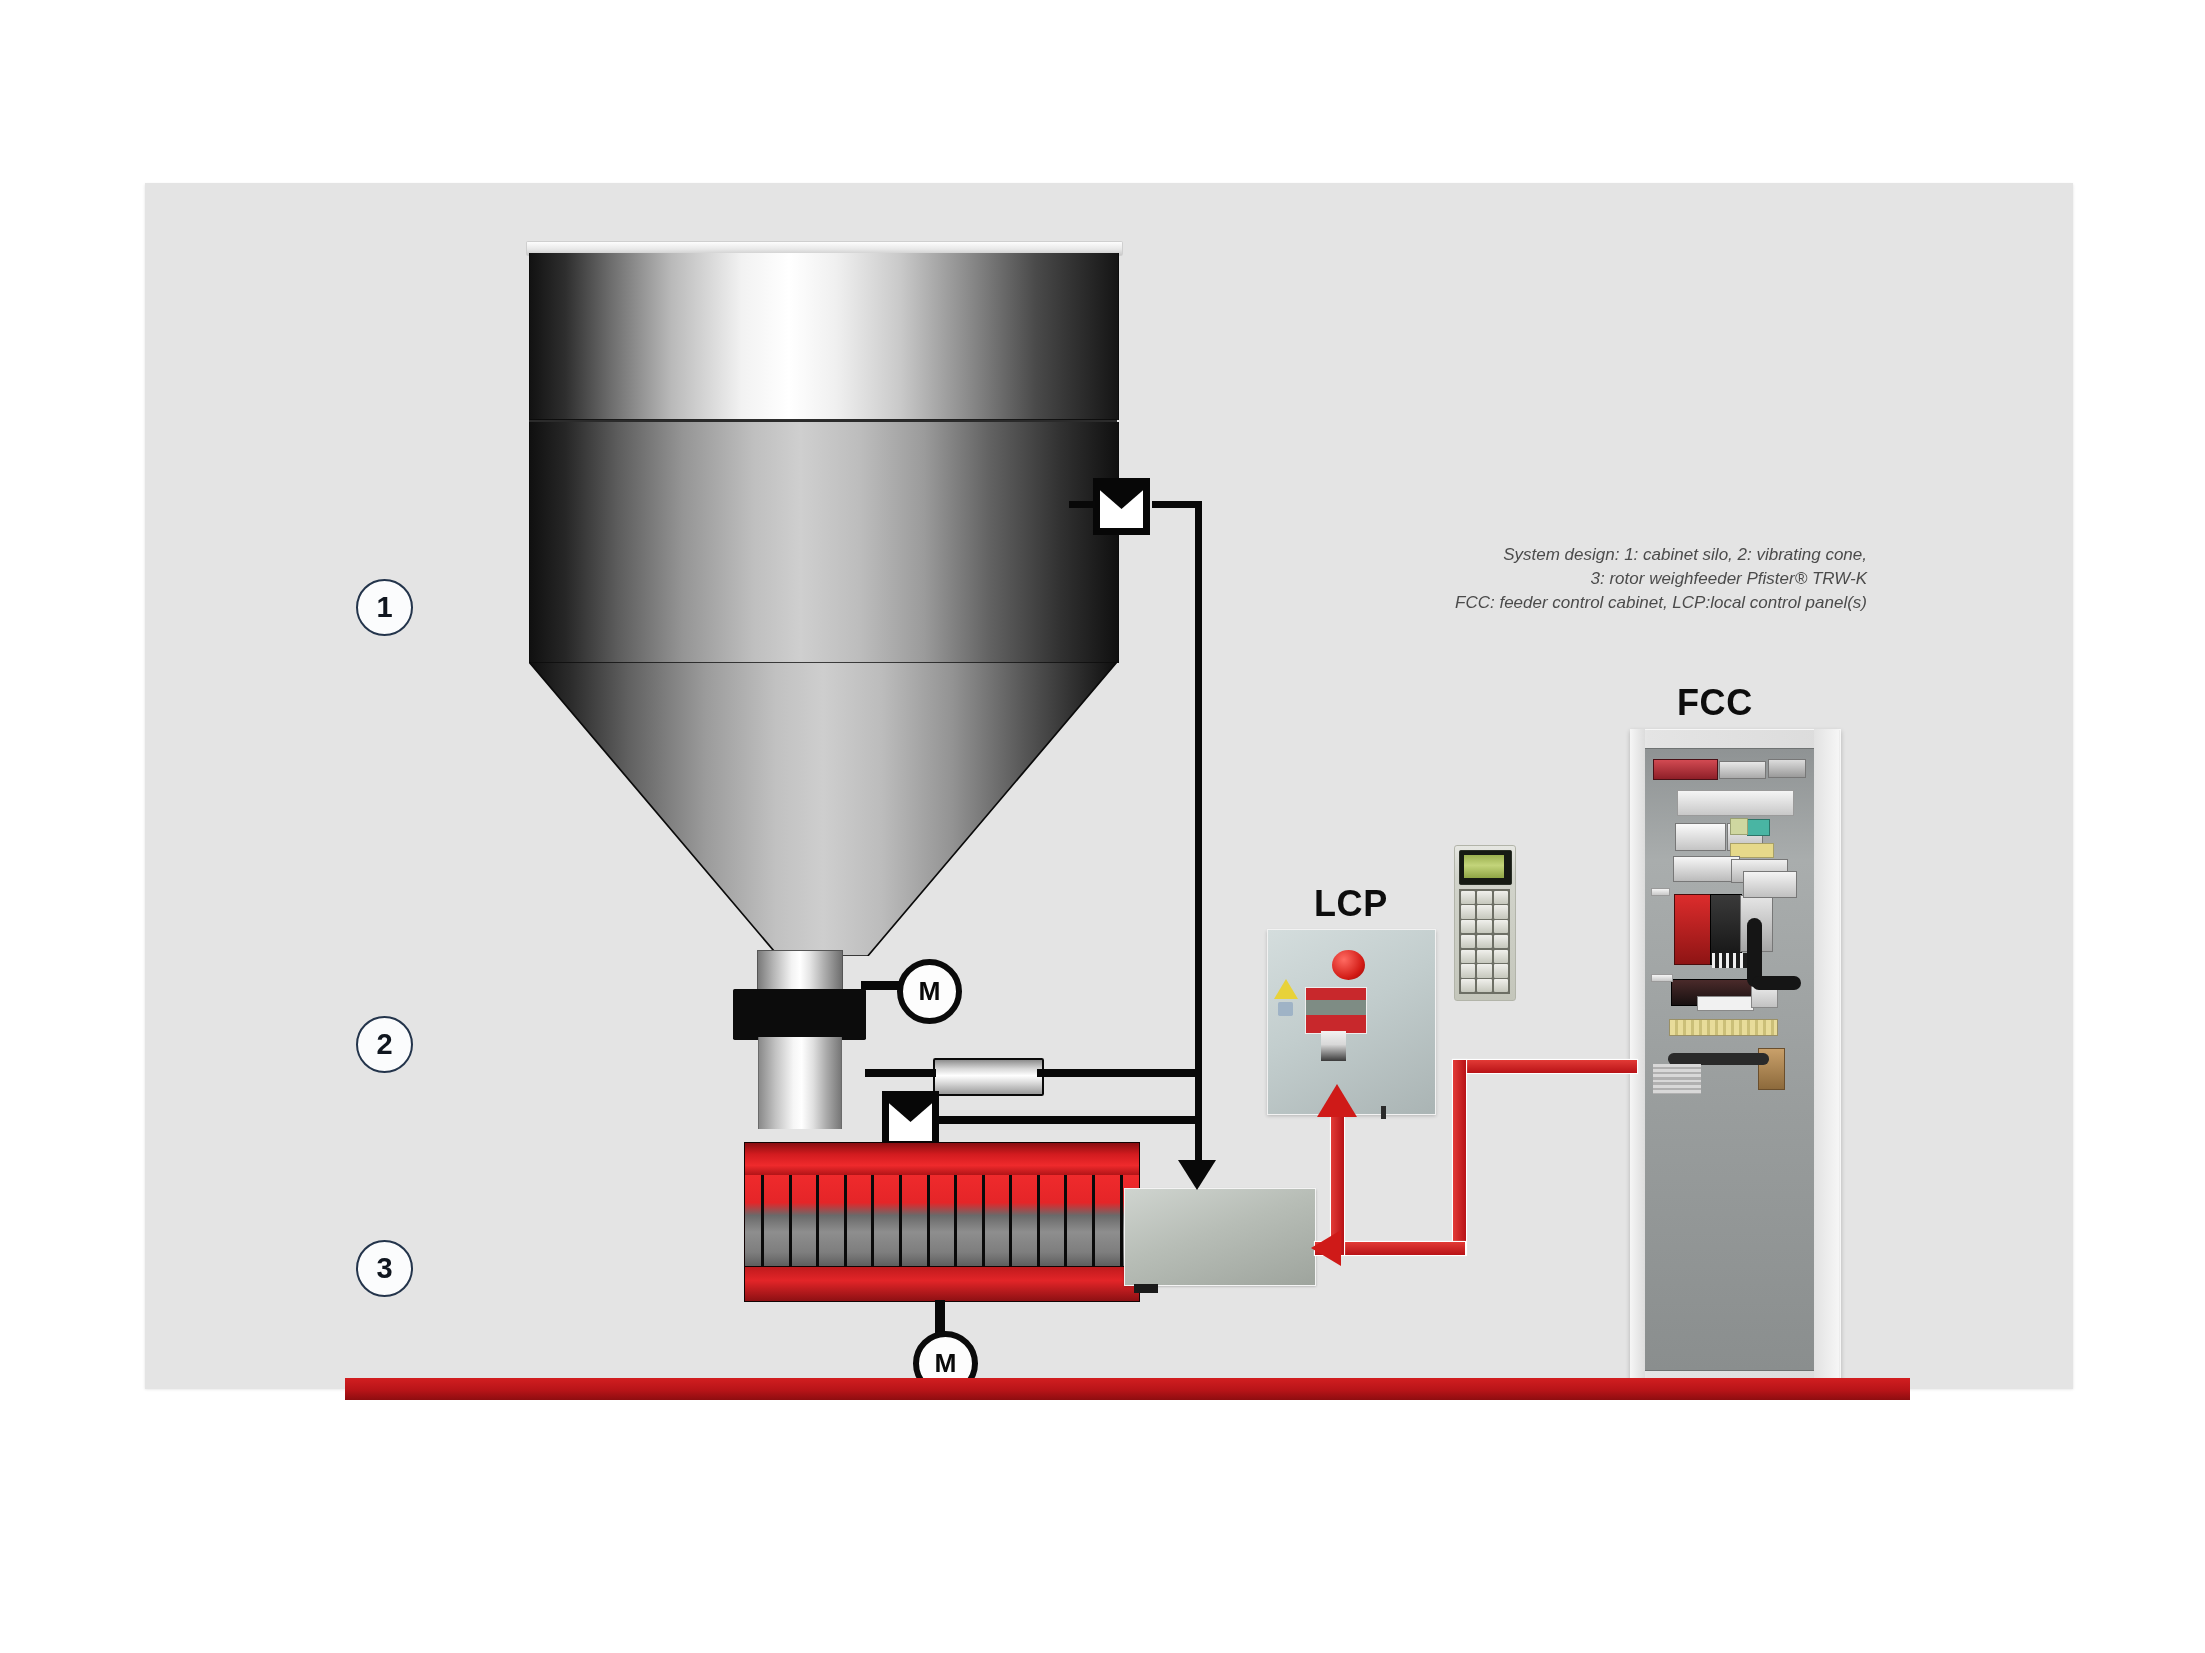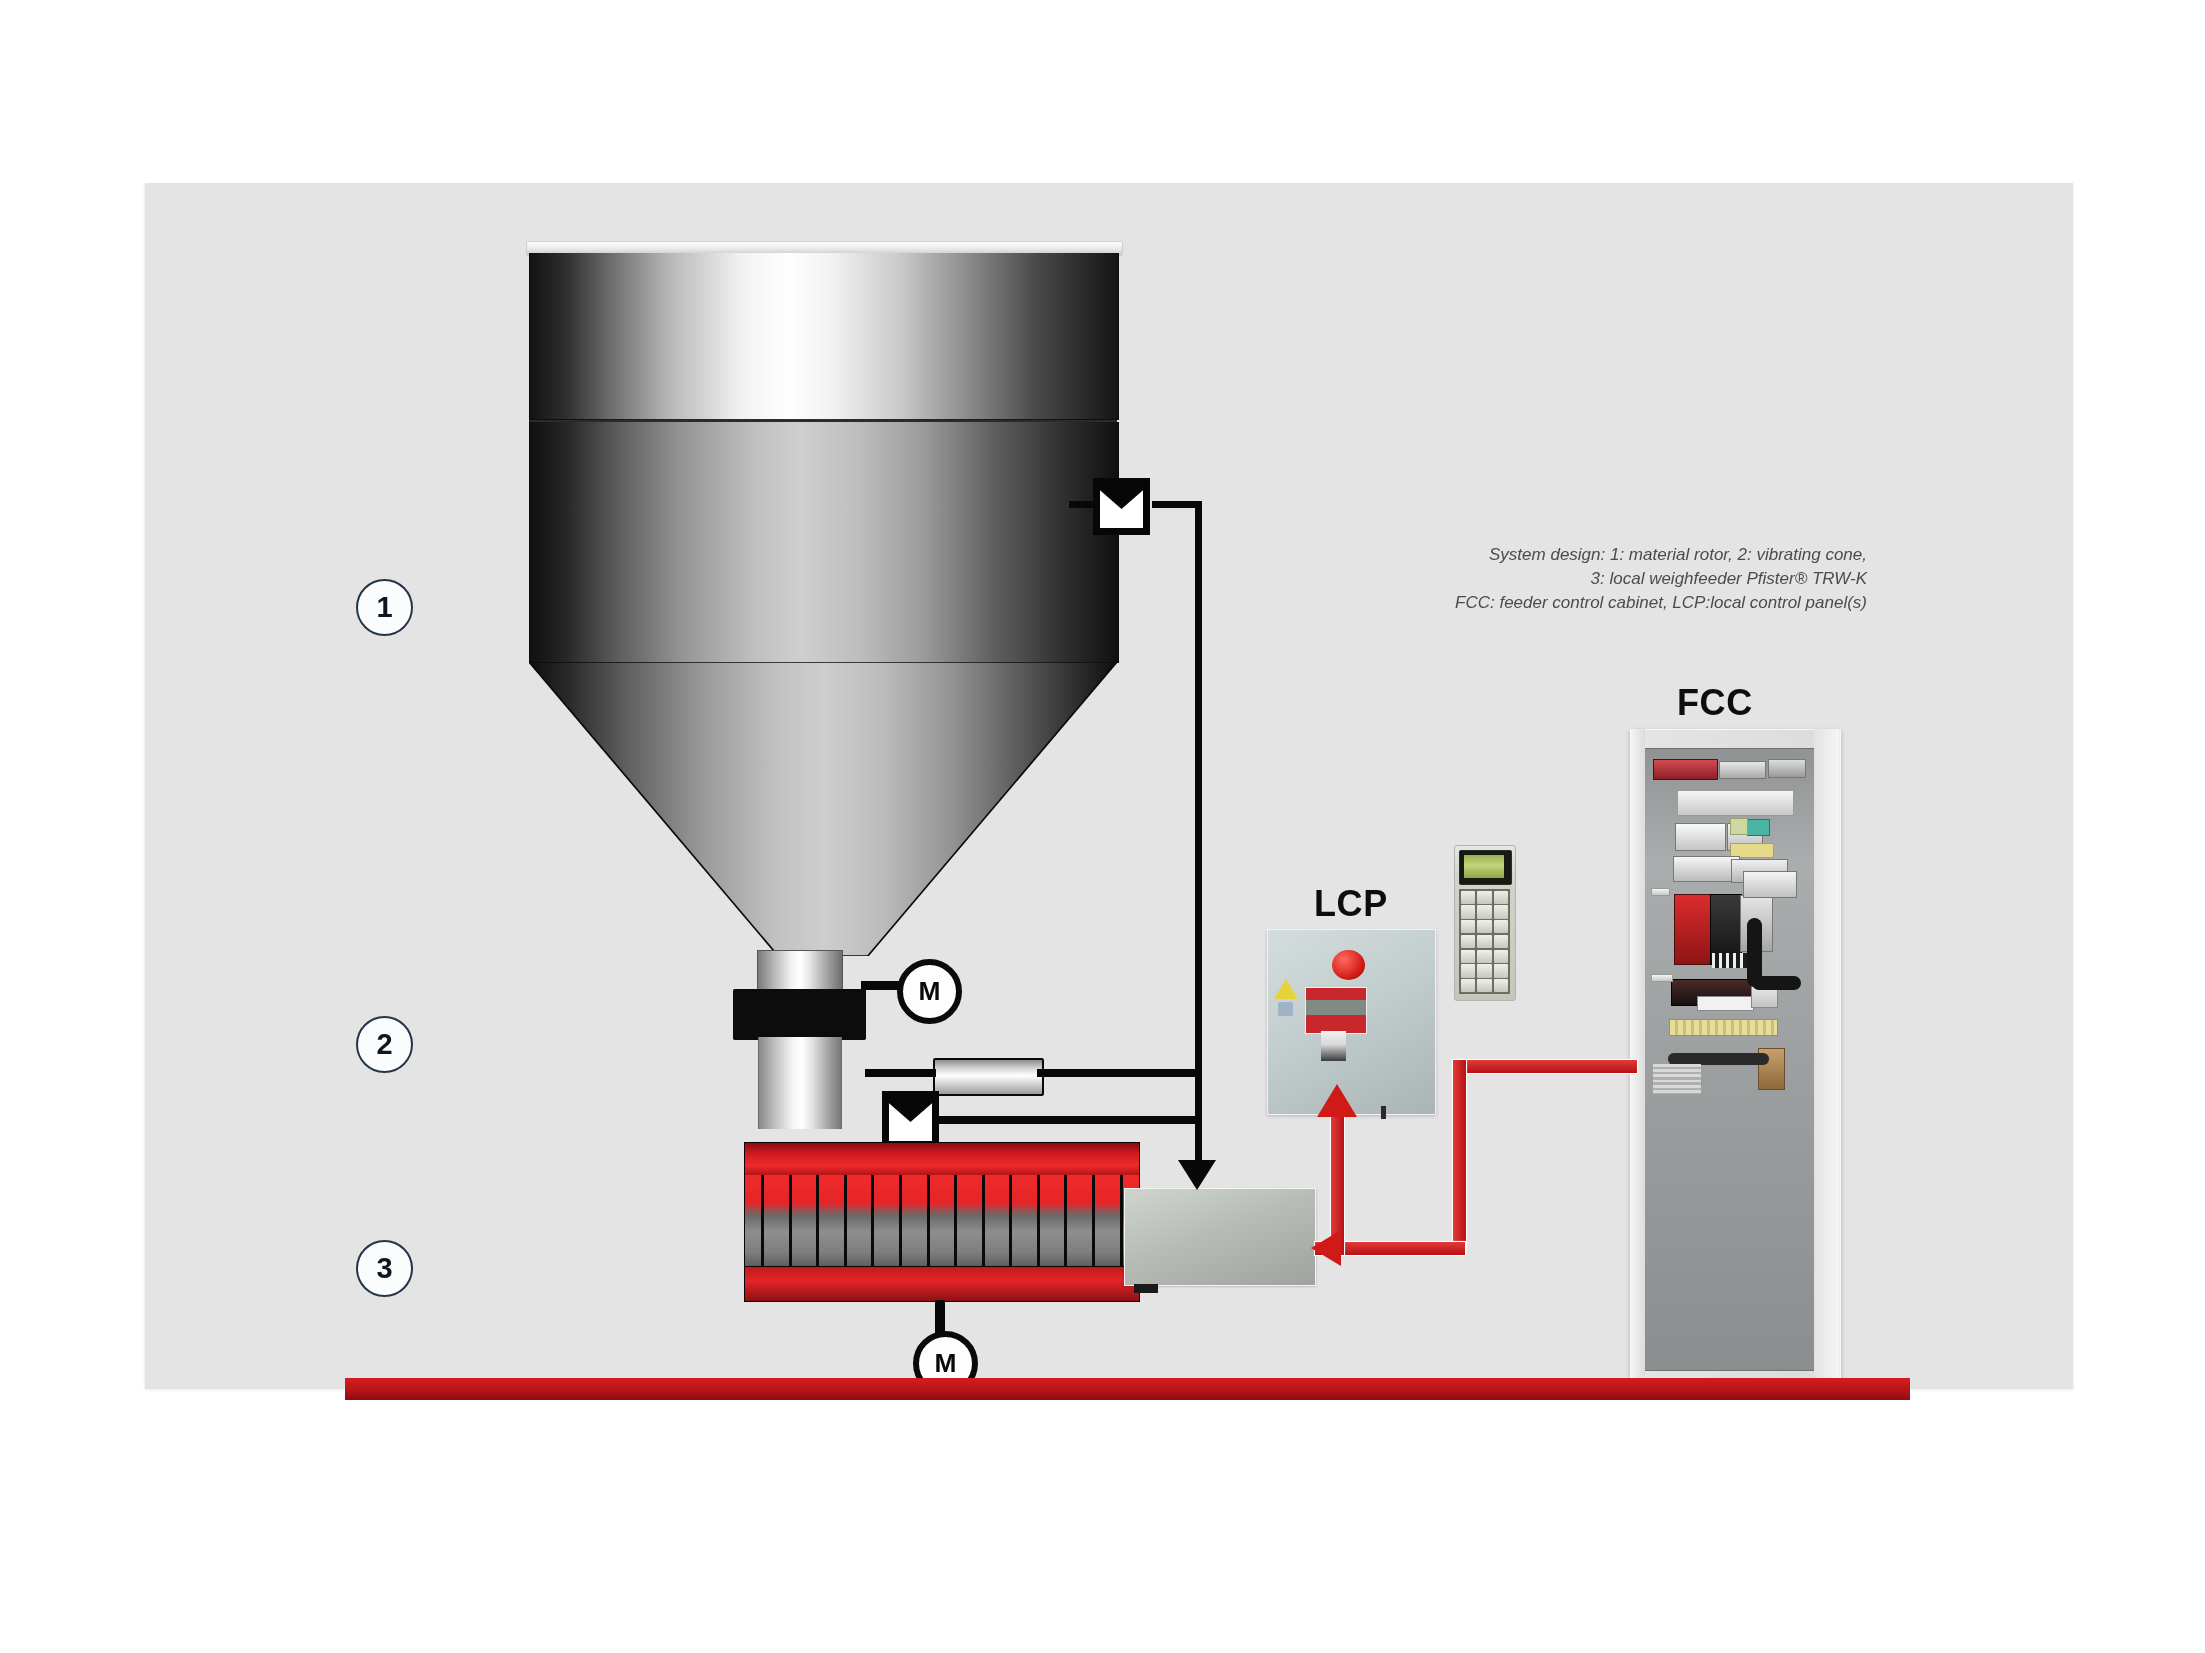--- a/index.html
+++ b/index.html
@@ -313,17 +313,17 @@
 <div class="redwire" style="left:1453px;top:1060px;width:184px;height:12.6px;"></div>
 <div class="redwire-v" style="left:1453px;top:1060px;width:12.6px;height:195px;"></div>
 <div class="redwire" style="left:1315px;top:1242px;width:150px;height:12.6px;"></div>
 <div class="redwire-v" style="left:1331px;top:1114px;width:12.6px;height:141px;"></div>
 <div class="arrow-up-red" style="left:1317px;top:1084px;"></div>
 <div class="arrow-left-red" style="left:1311px;top:1230px;"></div>
 
 <div id="ground"></div>
 
 <div id="caption">
-  <div>System design: 1: material rotor, 2: vibrating cone,</div>
-  <div>3: local weighfeeder Pfister® TRW-K</div>
+  <div>System design: 1: cabinet silo, 2: vibrating cone,</div>
+  <div>3: rotor weighfeeder Pfister® TRW-K</div>
   <div>FCC: feeder control cabinet, LCP:local control panel(s)</div>
 </div>
 
 
 </body></html>

